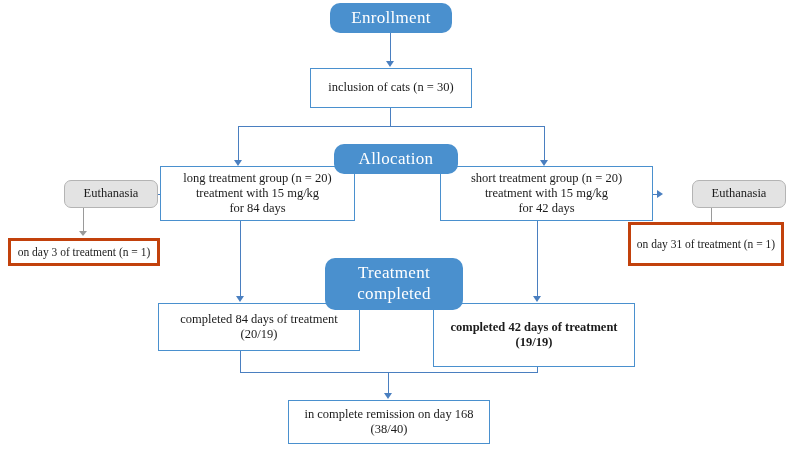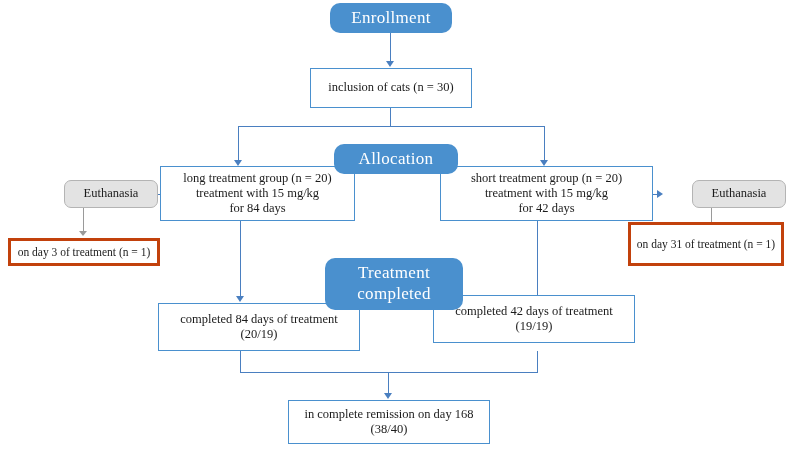--- a/index.html
+++ b/index.html
@@ -160,21 +160,21 @@
   <div class="node stage" style="left:325px;top:258px;width:138px;height:52px;">
     <span class="ml">Treatment
 completed</span>
   </div>
 
   <div class="node wbox" style="left:158px;top:303px;width:202px;height:48px;">
     <span class="ml">completed 84 days of treatment
 (20/19)</span>
   </div>
 
-  <div class="node wbox" style="left:433px;top:295px;width:202px;height:48px;">
+  <div class="node wbox" style="left:433px;top:303px;width:202px;height:64px;font-weight:bold;">
     <span class="ml">completed 42 days of treatment
 (19/19)</span>
   </div>
 
   <div class="conn vline" style="left:240px;top:351px;height:21px;"></div>
   <div class="conn vline" style="left:537px;top:351px;height:21px;"></div>
   <div class="conn hline" style="left:240px;top:372px;width:298px;"></div>
   <div class="conn vline" style="left:388px;top:372px;height:22px;"></div>
   <div class="conn arrow-d" style="left:384px;top:393px;"></div>
 

